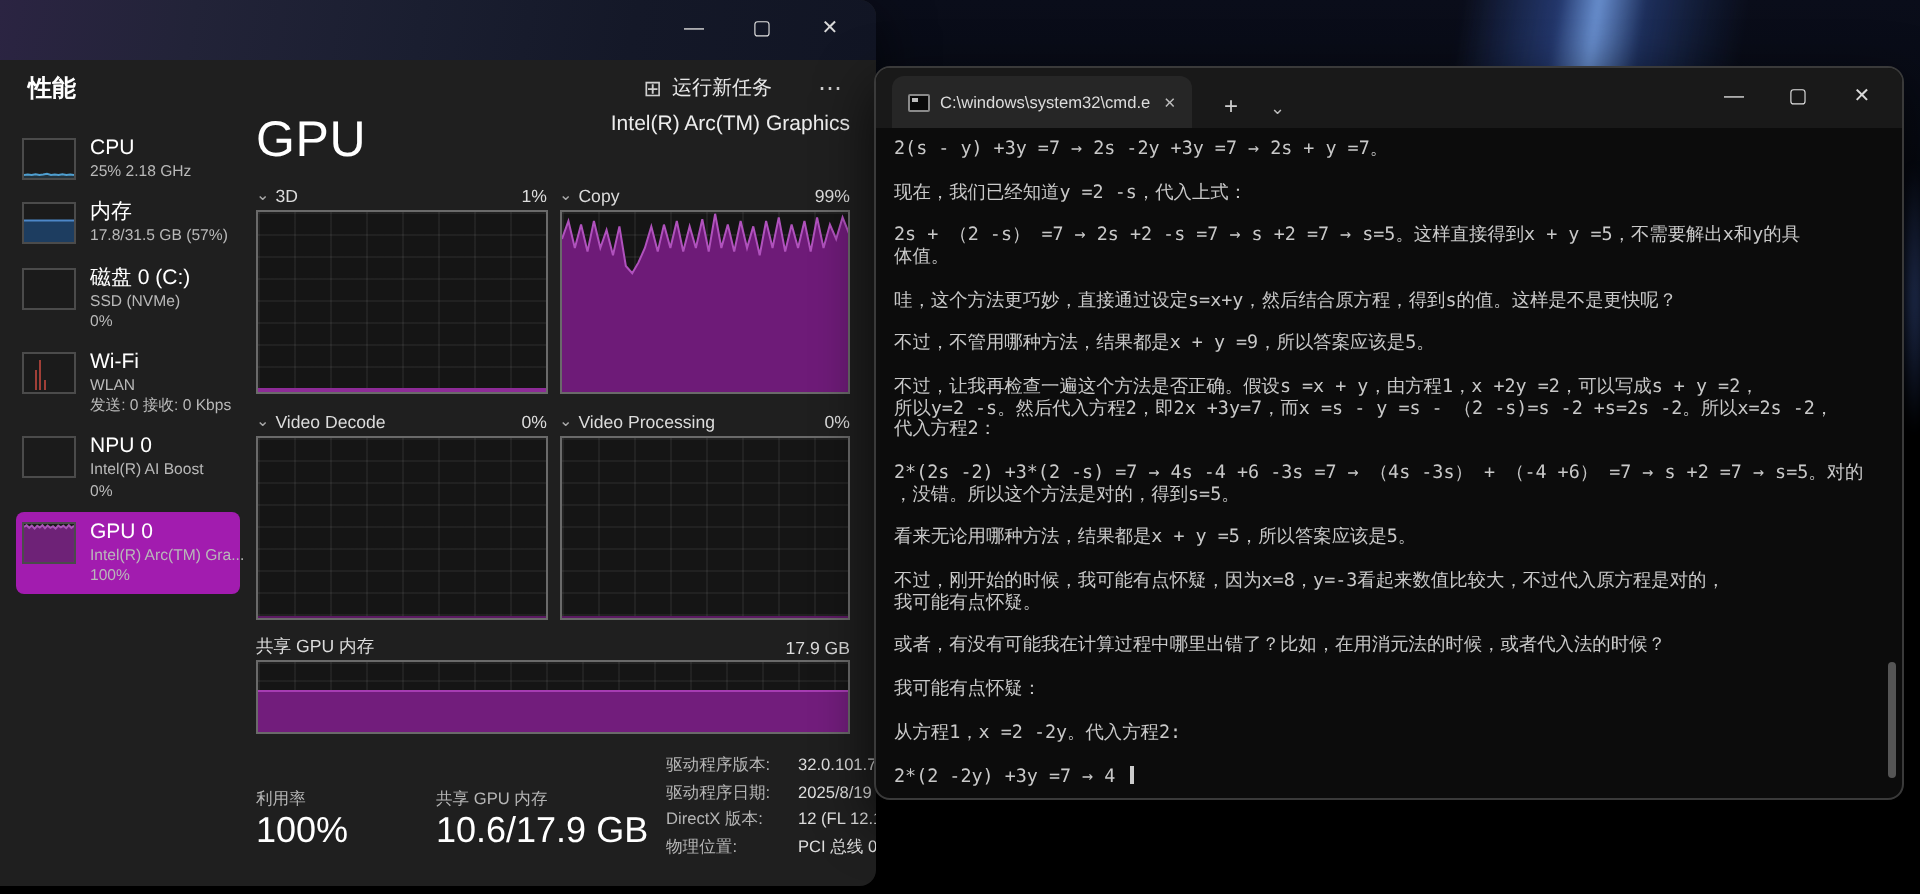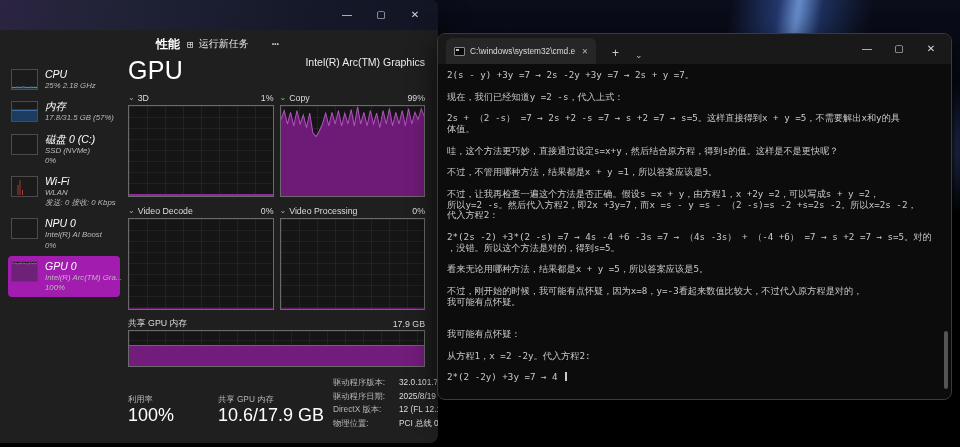--- a/index.html
+++ b/index.html
@@ -16,29 +16,29 @@
     background:radial-gradient(ellipse at center, rgba(90,130,230,.5), transparent 70%); filter:blur(3px); }
 
   
   #tm-window { position:absolute; left:0; top:0; width:438px; height:443px; background:#1f1f1f;
     border-radius:0 8px 8px 0; overflow:hidden; box-shadow:0 10px 28px rgba(0,0,0,.65); }
   #tm-titlebar { position:relative; height:30px;
     background:linear-gradient(100deg,#2b2442 0%,#222338 22%,#1a1e30 48%,#141828 72%,#111524 100%); }
   .win-controls { position:absolute; right:6px; top:0; height:100%; display:flex; align-items:center; }
   .win-btn { width:34px; height:100%; display:flex; align-items:center; justify-content:center;
     color:#d9d9d9; font-size:10px; line-height:1; cursor:default; }
-  #tm-header { display:flex; align-items:center; justify-content:center; height:28px; padding:0 10px 0 14px;font-family:Liberation Mono, monospace; }
+  #tm-header { display:flex; align-items:center; justify-content:space-between; height:28px; padding:0 10px 0 14px; }
   #tm-page-title { font-size:12px; font-weight:700; color:#ffffff; }
   #tm-header-right { display:flex; align-items:center; gap:10px; }
   #run-new-task { display:flex; align-items:center; gap:5px; color:#e8e8e8; font-size:10px; padding:4px 7px; border-radius:4px; }
   #run-new-task .rnt-icon { font-size:11px; color:#cfcfcf; }
   #tm-more { color:#cfcfcf; font-size:12px; letter-spacing:1px; padding:2px 6px; }
 
   #tm-body { display:flex; height:385px; }
-  #sidebar { width:122px; padding:6px 2px 0 8px; flex:none;font-style:italic; }
+  #sidebar { width:122px; padding:6px 2px 0 8px; flex:none; }
   .side-item { display:flex; gap:7px; padding:4px 3px; border-radius:4px; margin-bottom:1px; }
   .side-item.selected { background:#a21caf; }
   .mini { width:27px; height:21px; flex:none; border:1px solid #4b4b4b; background:#1b1b1b; margin-top:1px; }
   .mini svg { display:block; width:100%; height:100%; }
   .side-title { font-size:10.5px; color:#ffffff; line-height:1.25; }
   .side-sub { font-size:7.8px; color:#b9b9b9; line-height:1.3; white-space:nowrap; overflow:hidden; }
 
   #main-panel { position:absolute; left:128px; top:56px; right:13px; }
   #gpu-title-row { display:flex; justify-content:space-between; height:34px; }
   #gpu-title { font-size:25px; font-weight:400; color:#ffffff; letter-spacing:.3px; }
@@ -309,34 +309,35 @@
     <div id="term-content">
         <div class="tline">2(s - y) +3y =7 → 2s -2y +3y =7 → 2s + y =7。</div>
         <div class="tline">&nbsp;</div>
         <div class="tline">现在，我们已经知道y =2 -s，代入上式：</div>
         <div class="tline">&nbsp;</div>
         <div class="tline">2s + （2 -s） =7 → 2s +2 -s =7 → s +2 =7 → s=5。这样直接得到x + y =5，不需要解出x和y的具</div>
         <div class="tline">体值。</div>
         <div class="tline">&nbsp;</div>
         <div class="tline">哇，这个方法更巧妙，直接通过设定s=x+y，然后结合原方程，得到s的值。这样是不是更快呢？</div>
         <div class="tline">&nbsp;</div>
-        <div class="tline">不过，不管用哪种方法，结果都是x + y =1，所以答案应该是5。</div>
+        <div class="tline">不过，不管用哪种方法，结果都是x + y =9，所以答案应该是5。</div>
         <div class="tline">&nbsp;</div>
         <div class="tline">不过，让我再检查一遍这个方法是否正确。假设s =x + y，由方程1，x +2y =2，可以写成s + y =2，</div>
         <div class="tline">所以y=2 -s。然后代入方程2，即2x +3y=7，而x =s - y =s - （2 -s)=s -2 +s=2s -2。所以x=2s -2，</div>
         <div class="tline">代入方程2：</div>
         <div class="tline">&nbsp;</div>
         <div class="tline">2*(2s -2) +3*(2 -s) =7 → 4s -4 +6 -3s =7 → （4s -3s） + （-4 +6） =7 → s +2 =7 → s=5。对的</div>
         <div class="tline">，没错。所以这个方法是对的，得到s=5。</div>
         <div class="tline">&nbsp;</div>
         <div class="tline">看来无论用哪种方法，结果都是x + y =5，所以答案应该是5。</div>
         <div class="tline">&nbsp;</div>
         <div class="tline">不过，刚开始的时候，我可能有点怀疑，因为x=8，y=-3看起来数值比较大，不过代入原方程是对的，</div>
         <div class="tline">我可能有点怀疑。</div>
         <div class="tline">&nbsp;</div>
+        <div class="tline">或者，有没有可能我在计算过程中哪里出错了？比如，在用消元法的时候，或者代入法的时候？</div>
         <div class="tline">&nbsp;</div>
         <div class="tline">我可能有点怀疑：</div>
         <div class="tline">&nbsp;</div>
         <div class="tline">从方程1，x =2 -2y。代入方程2:</div>
         <div class="tline">&nbsp;</div>
         <div class="tline">2*(2 -2y) +3y =7 → 4 <span id="cursor"></span></div>
       </div>
     <div id="term-scrollbar"></div>
   </div>
 </div>

